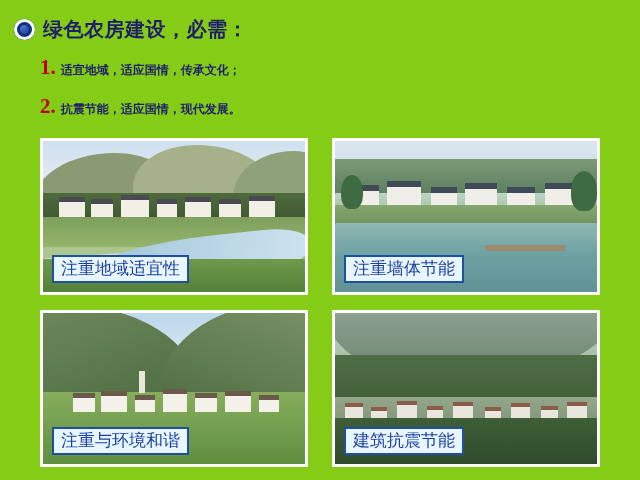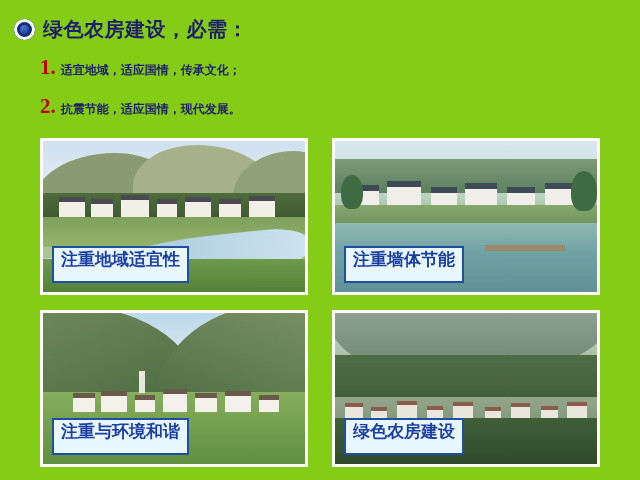--- a/index.html
+++ b/index.html
@@ -212,22 +212,22 @@
 
   
   .caption {
     position: absolute;
     bottom: 9px;
     left: 9px;
     background: #e8f6ff;
     border: 2px solid #1f4fa0;
     color: #1b3fa0;
     font-size: 17px;
-    font-weight: bold;
-    padding: 2px 7px 11px 7px;
+    font-weight: normal;
+    padding: 2px 7px 2px 7px;
     line-height: 1.15;
     white-space: nowrap;
   }
 
   
   .watermark {
     position: absolute;
     left: 318px;
     top: 432px;
     font-size: 19px;
@@ -326,19 +326,19 @@
           <div class="h4" style="left:62px;top:4px;width:20px;height:14px;"></div>
           <div class="h4" style="left:92px;top:9px;width:16px;height:11px;"></div>
           <div class="h4" style="left:118px;top:5px;width:20px;height:13px;"></div>
           <div class="h4" style="left:150px;top:10px;width:16px;height:10px;"></div>
           <div class="h4" style="left:176px;top:6px;width:19px;height:12px;"></div>
           <div class="h4" style="left:206px;top:9px;width:17px;height:11px;"></div>
           <div class="h4" style="left:232px;top:5px;width:20px;height:13px;"></div>
         </div>
         <div class="fore-forest"></div>
       </div>
-      <div class="caption">绿色农房建设</div>
+      <div class="caption">建筑抗震节能</div>
     </div>
 
   </div>
 
 
 </div>
 
 </body></html>

